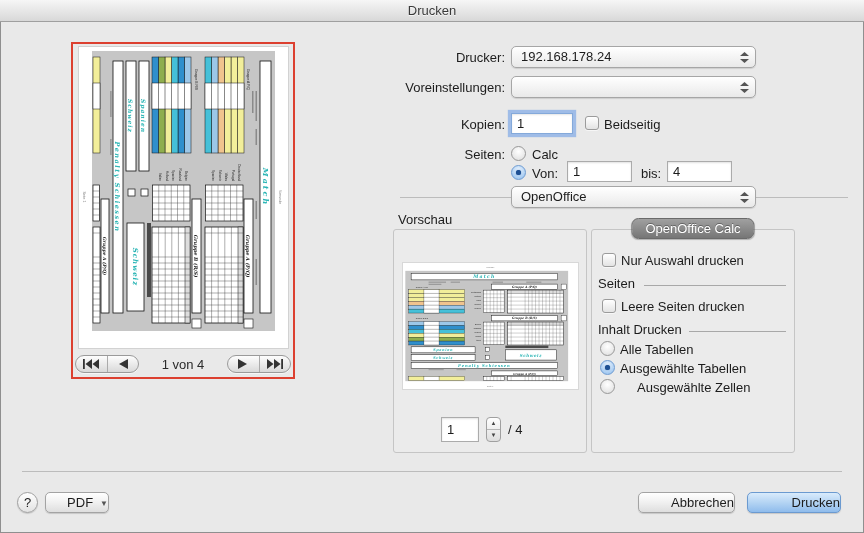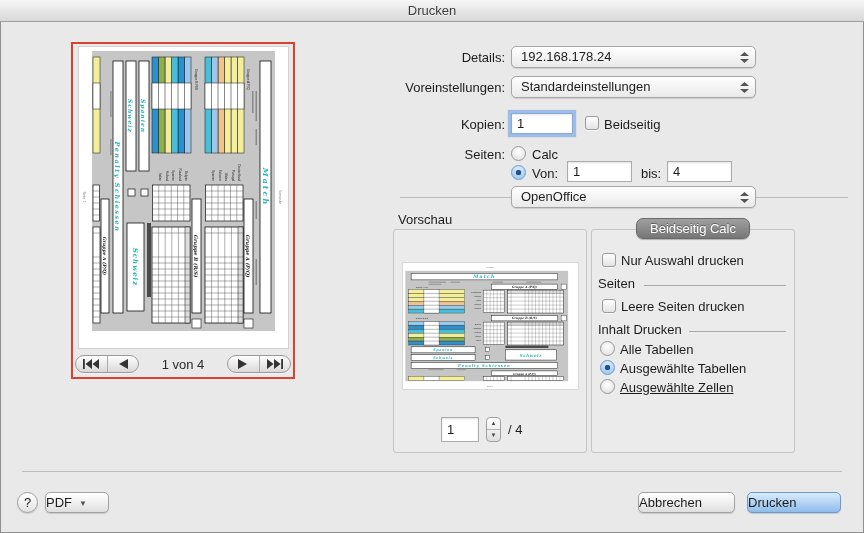--- a/index.html
+++ b/index.html
@@ -24,21 +24,21 @@
     border:1px solid #9b9b9b; border-radius:3px; box-shadow:0 1px 0 rgba(255,255,255,.6); }
   .radio { position:absolute; width:15px; height:15px; border-radius:50%;
     background:radial-gradient(circle at 50% 35%, #ffffff, #dcdcdc); border:1px solid #989898; }
   .radio.sel { background:radial-gradient(circle at 50% 30%, #e8f2fd, #a9cdf2 70%, #8db9e8); border:1px solid #6f9cd2; }
   .radio.sel::after { content:""; position:absolute; left:4px; top:4px; width:5px; height:5px; border-radius:50%;
     background:#1d4f93; box-shadow:0 0 1px #1d4f93; }
   .lbl { position:absolute; white-space:nowrap; }
   .rlbl { position:absolute; text-align:right; white-space:nowrap; }
   .mbtn { position:absolute; height:21px; border:1px solid #a3a3a3; border-radius:5px;
     background:linear-gradient(#ffffff,#f0f0f0 50%,#dedede); box-shadow:0 1px 1px rgba(0,0,0,.15);
-    text-align:left; line-height:19px; color:#1c1c1c; }
+    text-align:right; line-height:19px; color:#1c1c1c; }
   .mbtn.default { background:linear-gradient(#d9ebfc,#b4d4f3 50%,#8fbcec); border-color:#6b9ad0; }
 
   
   .redframe { position:absolute; left:71px; top:42px; width:224px; height:337px; border:2px solid #dc4030; }
   .thumb-page { position:absolute; left:79px; top:47px; width:209px; height:301px; background:#fff;
     box-shadow:0 0 0 1px #d2d2d2; overflow:hidden; }
   .rot { position:absolute; left:0; top:0; width:301px; height:209px;
     transform:rotate(90deg) translate(0,-209px); transform-origin:0 0; }
   .seg { position:absolute; width:64px; height:18px; border:1px solid #9a9a9a; border-radius:9px;
     background:linear-gradient(#fdfdfd,#d9d9d9); display:flex; box-shadow:0 1px 0 rgba(255,255,255,.6); }
@@ -200,31 +200,30 @@
         </svg>
     </div>
     <div class="cell">
       <svg width="18" height="10">
           <path d="M1,0 L7.5,5 L1,10 z M8,0 L14.5,5 L8,10 z" fill="#333"></path>
           <rect x="15.2" y="0" width="1.8" height="10" fill="#333"></rect>
         </svg>
     </div>
   </div>
 
-  <div class="rlbl" style="left:330px; top:50px; width:175px;">Details:</div>
+  <div class="rlbl" style="left:330px; top:50px; width:175px;">Drucker:</div>
   <div class="popup" style="left:511px; top:46px; width:245px;">
     <span>192.168.178.24</span>
     <svg class="arrows" width="9" height="11">
         <path d="M4.5,0 L9,4 H0 z M0,7 H9 L4.5,11 z" fill="#555"></path>
       </svg>
   </div>
 
   <div class="rlbl" style="left:330px; top:80px; width:175px;">Voreinstellungen:</div>
   <div class="popup" style="left:511px; top:76px; width:245px;">
-    <span>Standardeinstellungen</span>
     <svg class="arrows" width="9" height="11">
         <path d="M4.5,0 L9,4 H0 z M0,7 H9 L4.5,11 z" fill="#555"></path>
       </svg>
   </div>
 
   <div class="rlbl" style="left:330px; top:117px; width:175px;">Kopien:</div>
   <div class="tfield focused" style="left:511px; top:113px; width:62px;">1</div>
   <div class="chk" style="left:585px; top:116px;"></div>
   <div class="lbl" style="left:604px; top:117px;">Beidseitig</div>
 
@@ -254,35 +253,35 @@
     </div>
     <div class="tfield" style="left:47px; top:187px; width:38px; height:25px; line-height:23px;">1</div>
     <div class="stepper" style="left:92px; top:187px;">
       <div class="up">▲</div>
       <div class="dn">▼</div>
     </div>
     <div class="lbl" style="left:114px; top:192px;">/ 4</div>
   </div>
 
   <div class="panel" style="left:591px; top:229px; width:204px; height:224px;">
-    <div class="grouptab">Beidseitig Calc</div>
+    <div class="grouptab">OpenOffice Calc</div>
     <div class="chk" style="left:10px; top:23px;"></div>
     <div class="lbl" style="left:29px; top:23px;">Nur Auswahl drucken</div>
     <div class="lbl" style="left:6px; top:46px;">Seiten</div>
     <div class="secline" style="left:52px; right:8px; top:55px;"></div>
     <div class="chk" style="left:10px; top:69px;"></div>
     <div class="lbl" style="left:29px; top:69px;">Leere Seiten drucken</div>
     <div class="lbl" style="left:6px; top:92px;">Inhalt Drucken</div>
     <div class="secline" style="left:97px; right:8px; top:101px;"></div>
     <div class="radio" style="left:8px; top:111px;"></div>
     <div class="lbl" style="left:28px; top:112px;">Alle Tabellen</div>
     <div class="radio sel" style="left:8px; top:130px;"></div>
     <div class="lbl" style="left:28px; top:131px;">Ausgewählte Tabellen</div>
     <div class="radio" style="left:8px; top:149px;"></div>
-    <div class="lbl" style="left:28px; top:150px;text-decoration:underline;">Ausgewählte Zellen</div>
+    <div class="lbl" style="left:45px; top:150px;">Ausgewählte Zellen</div>
   </div>
 
   <div class="sep" style="left:22px; top:471px; width:820px;"></div>
   <div class="help"><span>?</span></div>
   <div class="mbtn" style="left:45px; top:492px; width:64px;">
     <span>PDF</span><span class="chev">▼</span>
   </div>
   <div class="mbtn" style="left:638px; top:492px; width:97px;">
     <span>Abbrechen</span>
   </div>

